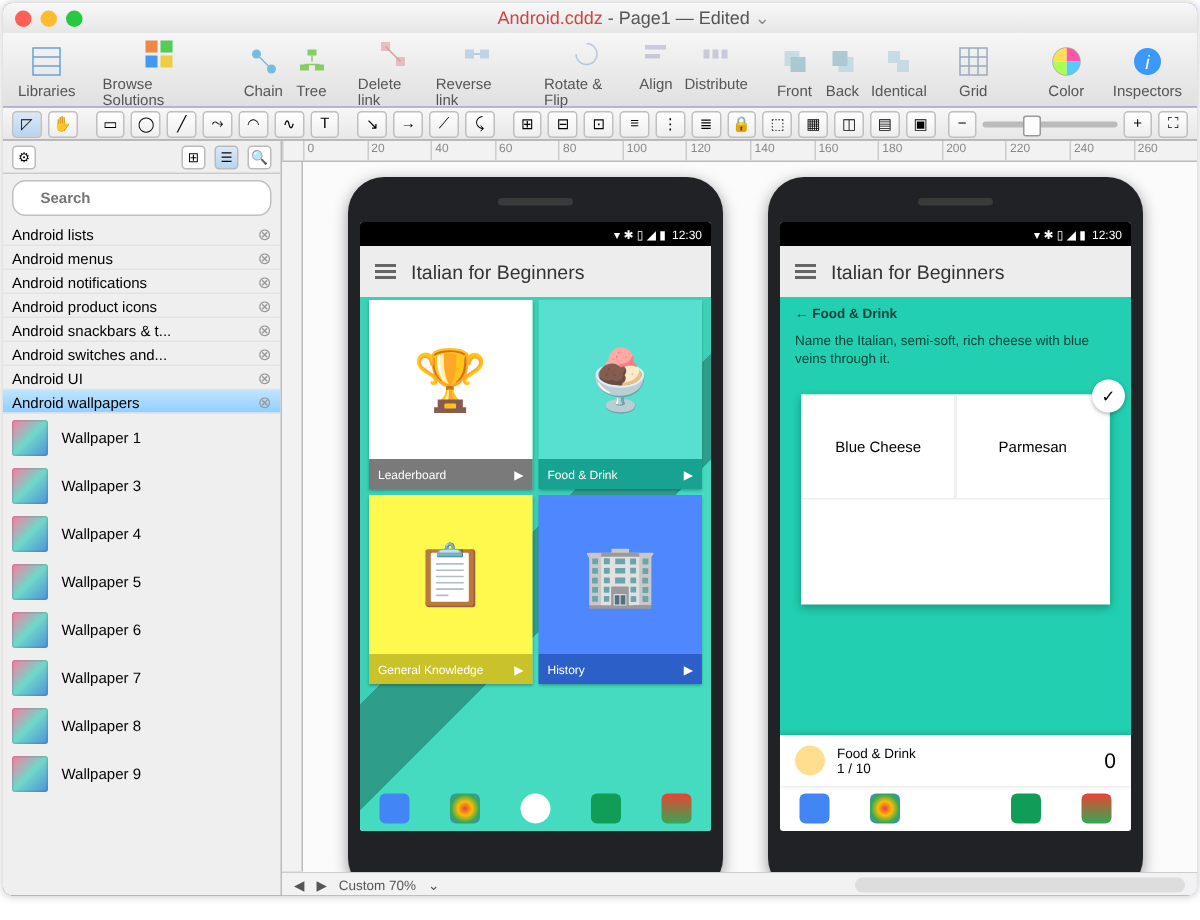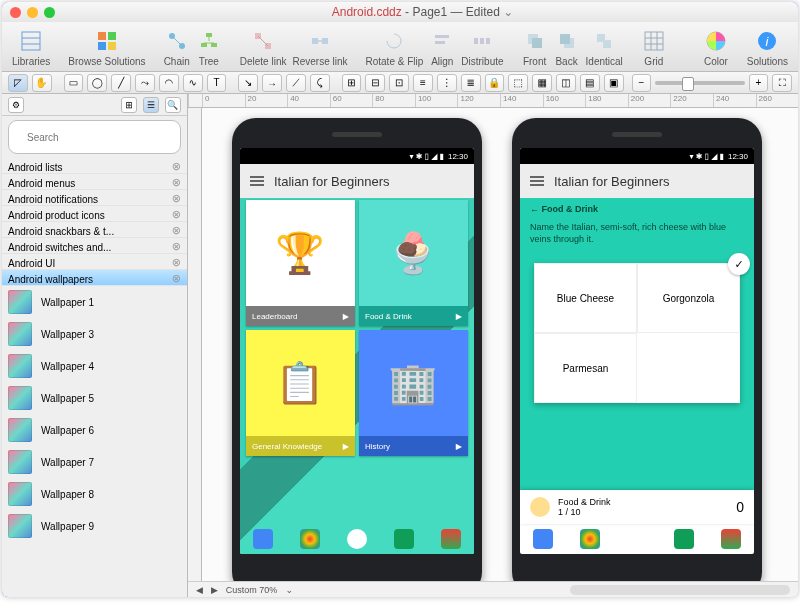--- a/index.html
+++ b/index.html
@@ -25,21 +25,21 @@
 .ts-sep { width: 4px; }
 .zoom-slider { width: 90px; height: 4px; background: #bbb; border-radius: 2px; position: relative; }
 .zoom-slider::after { content: ""; position: absolute; left: 30%; top: -4px; width: 10px; height: 12px; background: #fff; border: 1px solid #999; border-radius: 2px; }
 
 .body { flex: 1; display: flex; overflow: hidden; }
 
 .sidebar { width: 186px; background: #efefef; border-right: 1px solid #bbb; display: flex; flex-direction: column; }
 .side-head { height: 22px; display: flex; align-items: center; gap: 6px; padding: 0 6px; border-bottom: 1px solid #ccc; }
 .side-head .mode { width: 16px; height: 16px; border: 1px solid #bbb; border-radius: 3px; background: #fff; font-size: 9px; display: flex; align-items: center; justify-content: center; }
 .search-wrap { padding: 4px 6px; }
-.search { width: 100%; height: 34px; border: 1px solid #c0c0c0; border-radius: 9px; padding: 0 18px; font-size: 10px; color: #888; background: #fff; }
+.search { width: 100%; height: 24px; border: 1px solid #c0c0c0; border-radius: 9px; padding: 0 18px; font-size: 10px; color: #888; background: #fff; font-weight: bold; }
 .cat-list { overflow-y: auto; flex: 0 0 auto; }
 .cat { height: 16px; display: flex; align-items: flex-end; justify-content: space-between; padding: 0 6px; font-size: 10px; border-bottom: 1px solid #e3e3e3; }
 .cat.sel { background: linear-gradient(#bfe4ff,#93cfff); }
 .cat .x { color: #999; font-size: 11px; }
 .thumbs { flex: 1; overflow-y: auto; }
 .thumb { height: 32px; display: flex; align-items: center; gap: 9px; padding: 2px 6px; font-size: 10px; }
 .thumb-ic { width: 24px; height: 24px; border-radius: 2px; background: linear-gradient(135deg,#ff7aa0,#6ed8c9,#4e8fd9); box-shadow: inset 0 0 0 1px rgba(0,0,0,.1); }
 
 .canvas-area { flex: 1; display: flex; flex-direction: column; background: #fff; }
 .ruler-h { height: 14px; background: #f2f2f2; border-bottom: 1px solid #bbb; font-size: 8px; display: flex; }
@@ -248,21 +248,21 @@
         </div>
         <span>Color</span>
       </div>
     <div class="tb-item">
         <div class="tb-ico">
           <svg width="22" height="22">
             <circle cx="11" cy="11" r="9" fill="#3b99fc"></circle>
             <text x="11" y="16" text-anchor="middle" fill="#fff" font-size="13" font-style="italic" font-family="serif">i</text>
           </svg>
         </div>
-        <span>Solutions</span>
+        <span>Inspectors</span>
       </div>
   </div>
 
   <div class="toolstrip">
     <div class="ts-btn" style="background:linear-gradient(#dce8f6,#b8d4f0)">◸</div>
     <div class="ts-btn">✋</div>
     <div class="ts-sep"></div>
     <div class="ts-btn">▭</div>
     <div class="ts-btn">◯</div>
     <div class="ts-btn">╱</div>
@@ -462,21 +462,20 @@
                     <span></span>
                   </div>
                 <span>Italian for Beginners</span>
               </div>
               <div class="qpanel">
                 <div class="qhead">← <span>Food &amp; Drink</span></div>
                 <div class="qtext">Name the Italian, semi-soft, rich cheese with blue veins through it.</div>
                 <div class="ansgrid" id="ans">
                   <div class="check">✓</div>
                     <div class="ans">Blue Cheese</div>
-                    <div class="ans">Gorgonzola</div>
                     <div class="ans">Parmesan</div>
                   </div>
                 <div class="qfoot">
                   <div class="avatar"></div>
                   <div style="flex:1">
                     <div>Food &amp; Drink</div>
                     <div>1 / 10</div>
                   </div>
                   <div style="font-size:14px">0</div>
                 </div>

